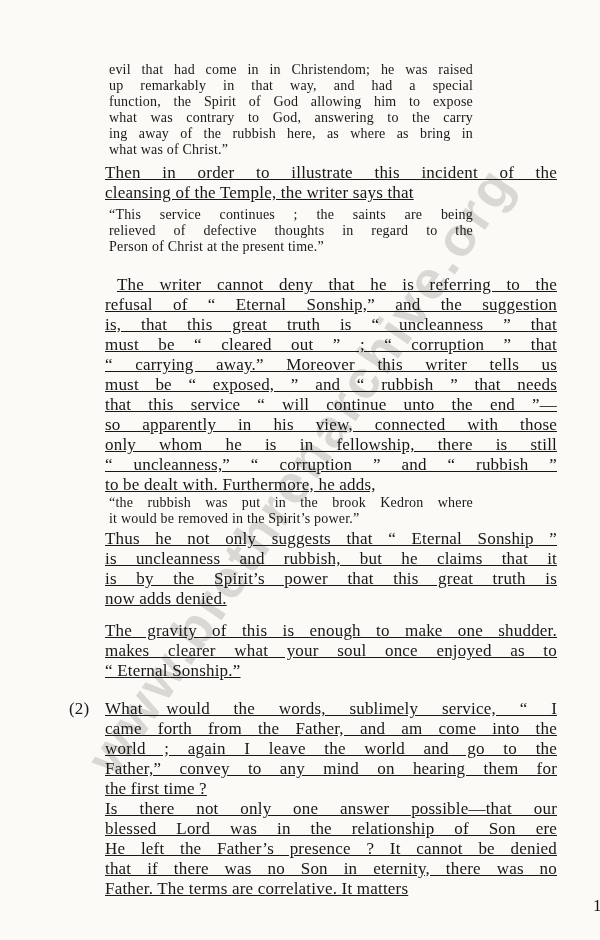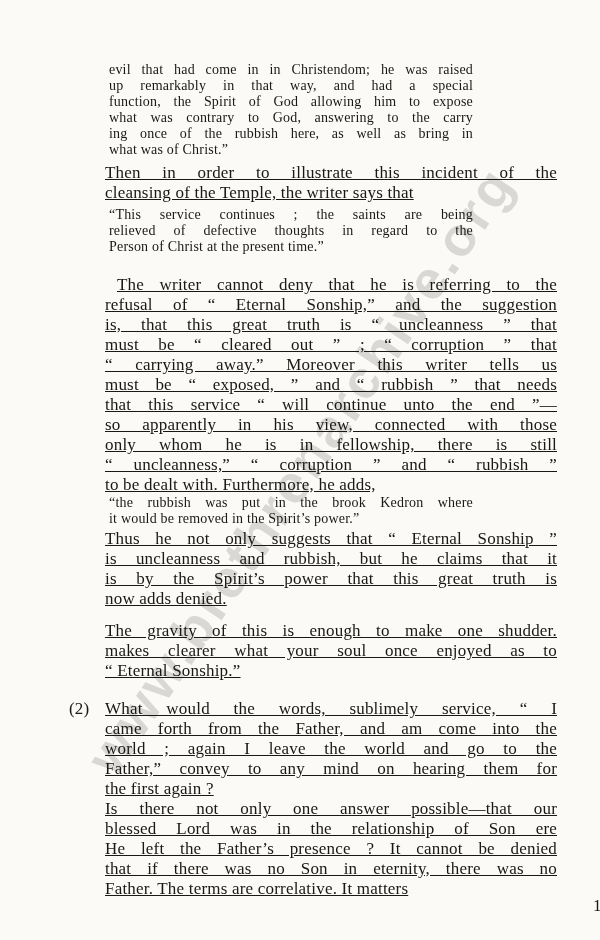--- a/index.html
+++ b/index.html
@@ -69,21 +69,21 @@
 
 <div class="page">
   <div class="watermark">www.brethrenarchive.org</div>
 
   <div class="text-column">
       <div class="block q">
         <div class="line">evil that had come in in Christendom; he was raised</div>
         <div class="line">up remarkably in that way, and had a special</div>
         <div class="line">function, the Spirit of God allowing him to expose</div>
         <div class="line">what was contrary to God, answering to the carry</div>
-        <div class="line">ing once of the rubbish here, as well as bring in</div>
+        <div class="line">ing away of the rubbish here, as where as bring in</div>
         <div class="line last">what was of Christ.”</div>
       </div>
       <div class="block m">
         <div class="line">Then in order to illustrate this incident of the</div>
         <div class="line last">cleansing of the Temple, the writer says that</div>
       </div>
       <div class="block q">
         <div class="line">“This service continues ; the saints are being</div>
         <div class="line">relieved of defective thoughts in regard to the</div>
         <div class="line last">Person of Christ at the present time.”</div>
@@ -115,21 +115,21 @@
         <div class="line">The gravity of this is enough to make one shudder.</div>
         <div class="line">makes clearer what your soul once enjoyed as to</div>
         <div class="line last">“ Eternal Sonship.”</div>
       </div>
       <div class="block m hang">
         <span class="hang-label">(2)</span>
         <div class="line">What would the words, sublimely service, “ I</div>
         <div class="line">came forth from the Father, and am come into the</div>
         <div class="line">world ;  again I leave the world and go to the</div>
         <div class="line">Father,” convey to any mind on hearing them for</div>
-        <div class="line last">the first again ?</div>
+        <div class="line last">the first time ?</div>
         <div class="line">Is there not only one answer possible—that our</div>
         <div class="line">blessed Lord was in the relationship of Son ere</div>
         <div class="line">He left the Father’s presence ?  It cannot be denied</div>
         <div class="line">that if there was no Son in eternity, there was no</div>
         <div class="line last">Father.  The terms are correlative.  It matters</div>
       </div>
     </div>
 
   <div class="page-number">16</div>
 </div>

